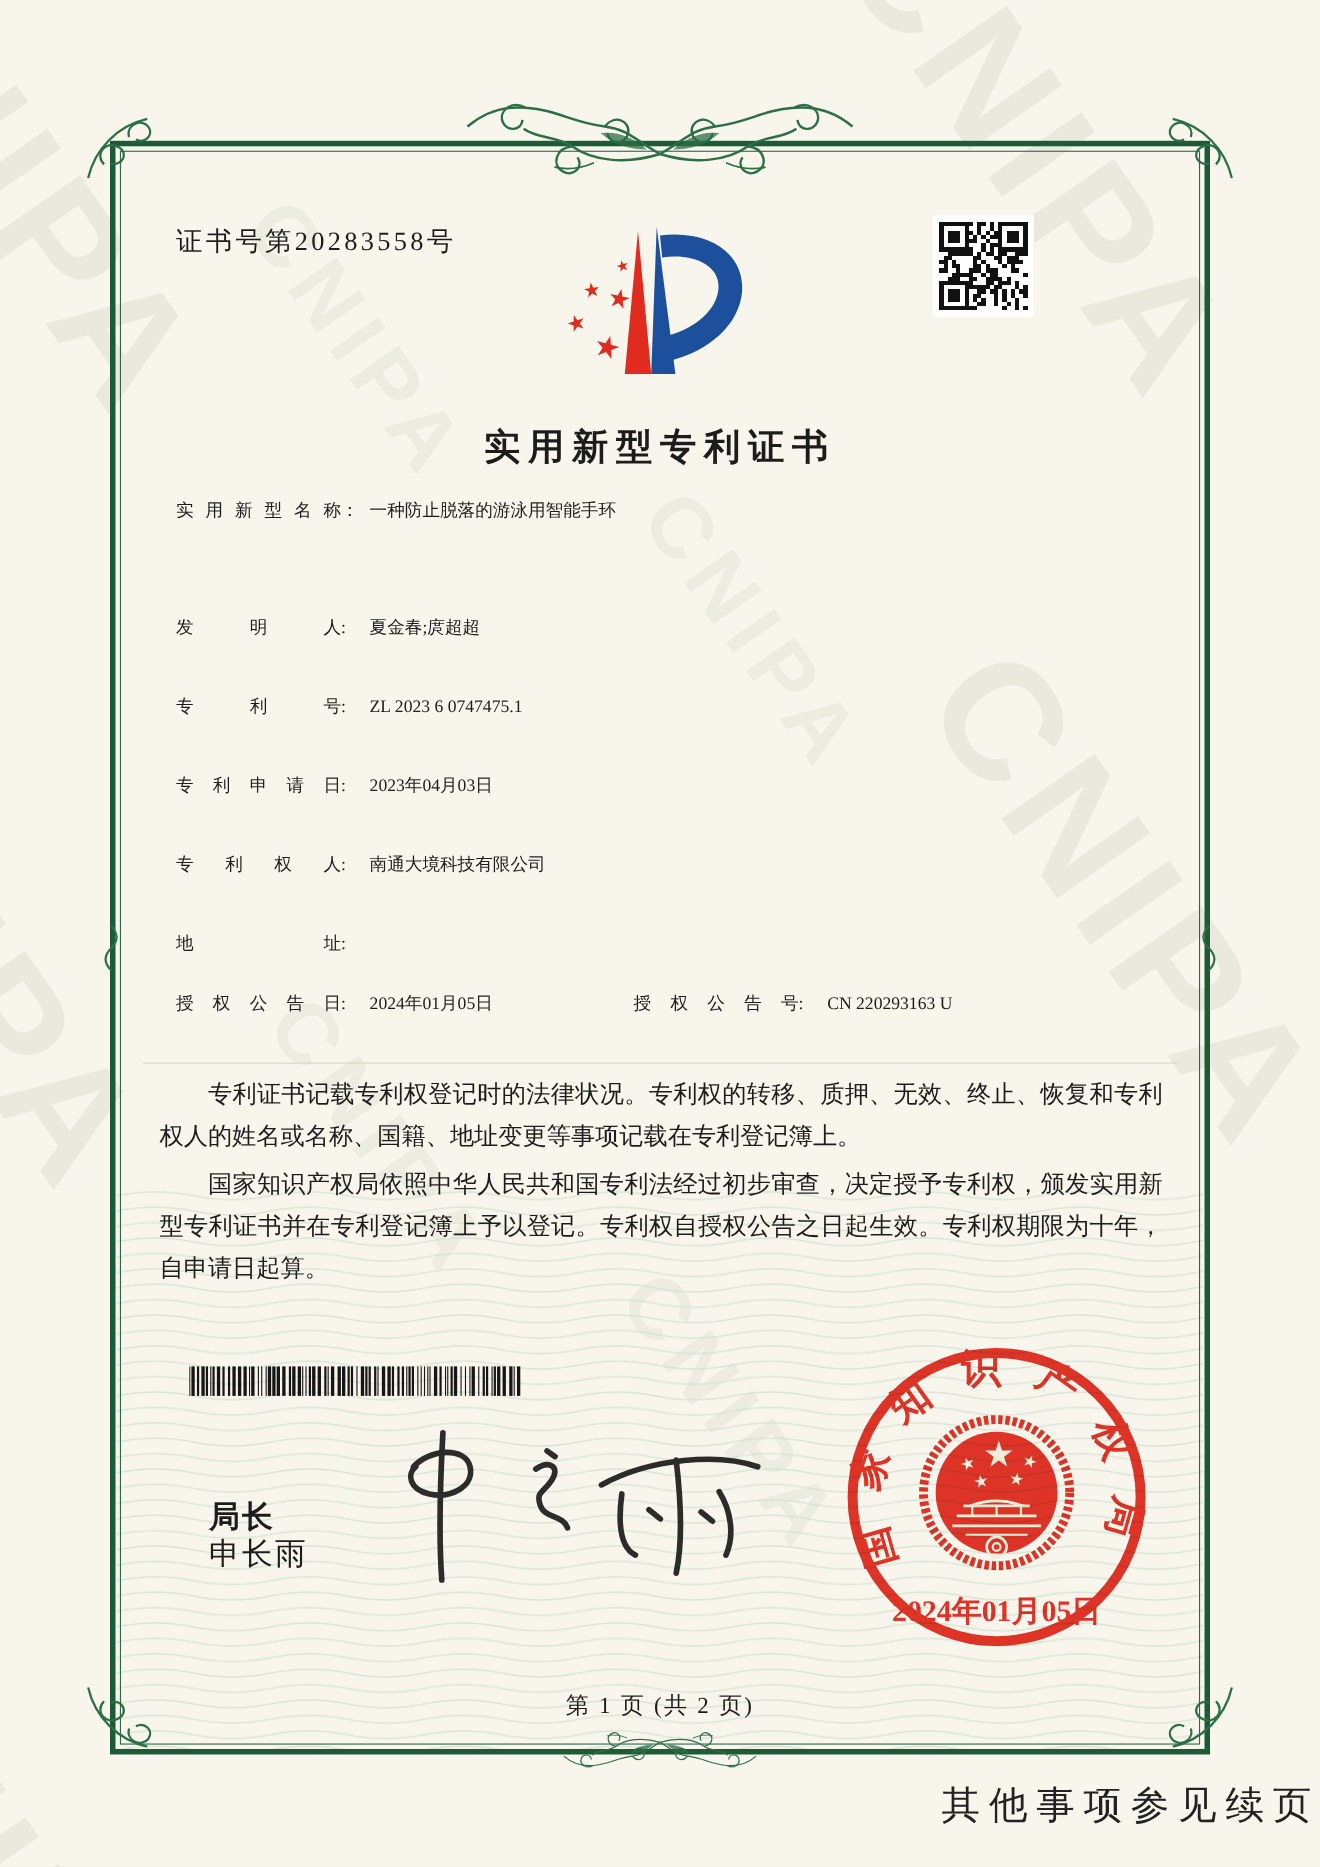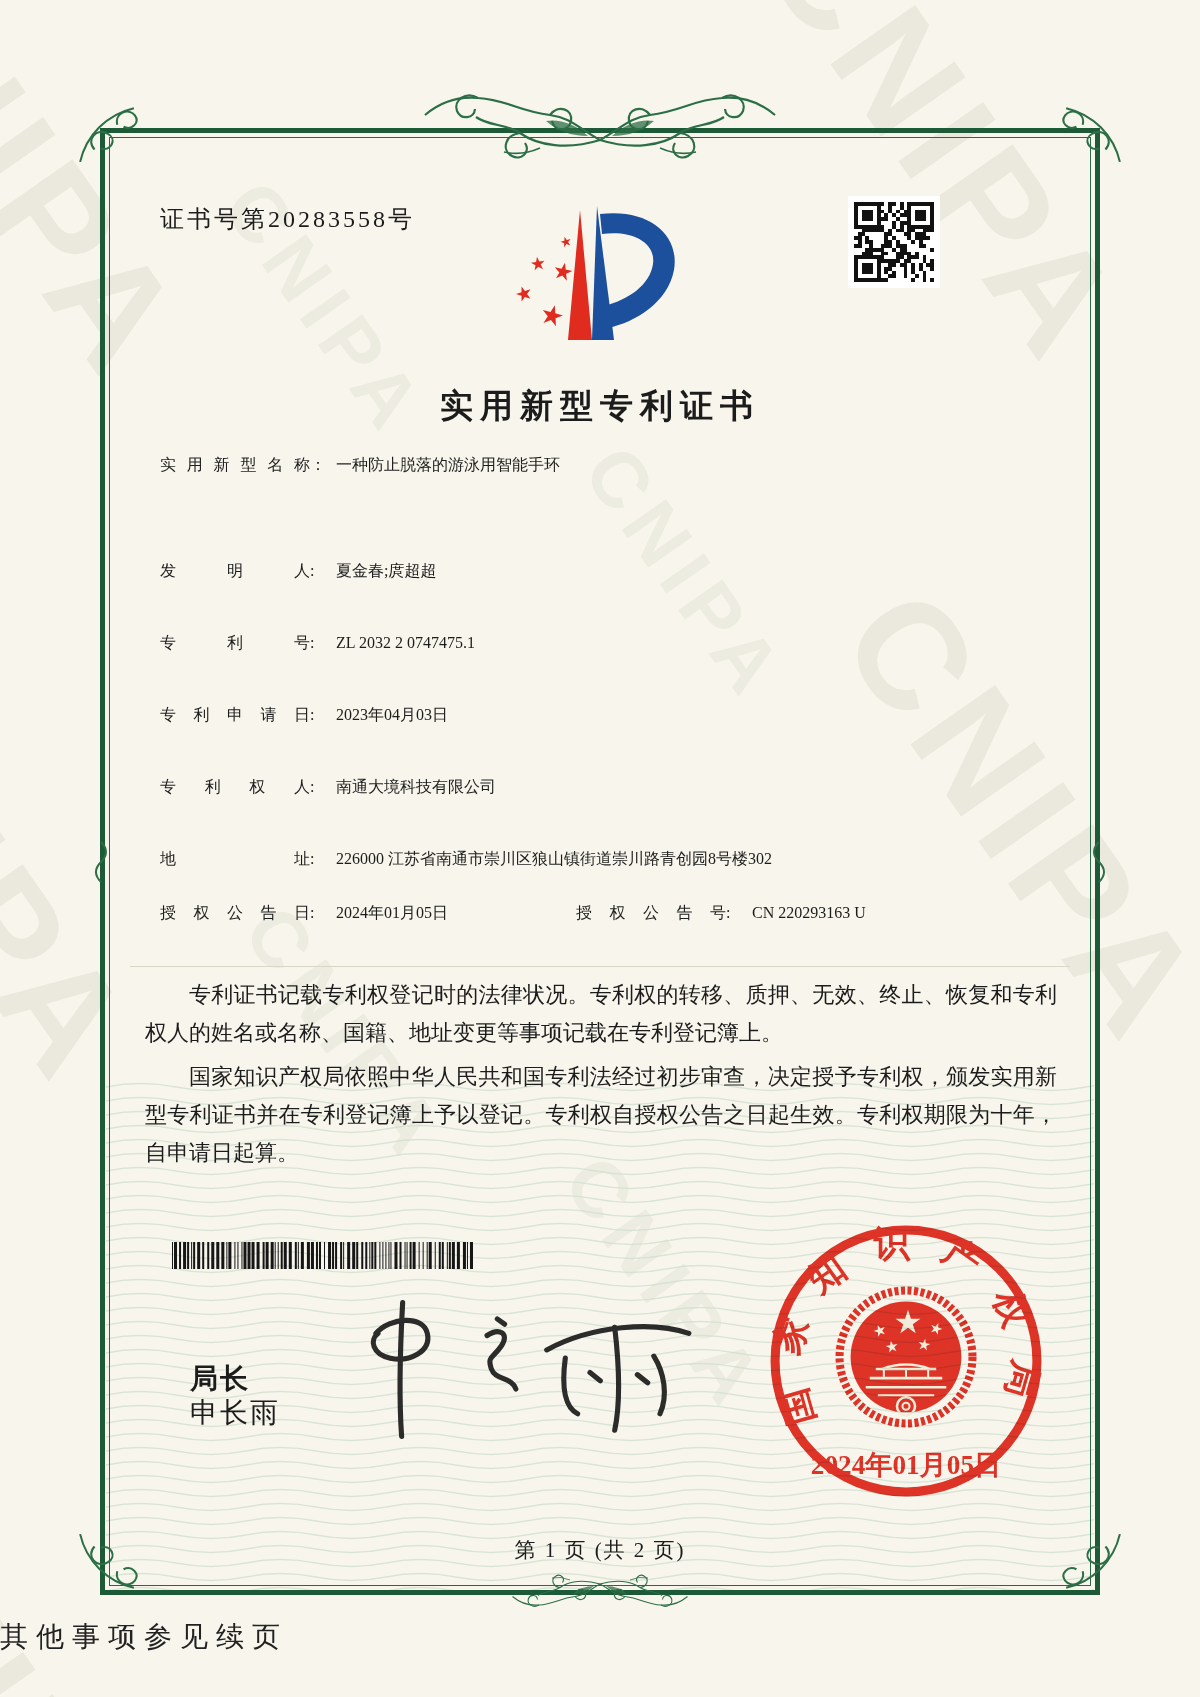--- a/index.html
+++ b/index.html
@@ -44,21 +44,21 @@
   .sig-title{position:absolute;left:190px;top:1344px;font-family:"Liberation Sans","DejaVu Sans",sans-serif;
              font-weight:600;font-size:28px;letter-spacing:2px;z-index:2;margin-top:16px;}
   .sig-name{position:absolute;left:190px;top:1394px;font-family:"Liberation Sans","DejaVu Sans",sans-serif;
             font-weight:400;font-size:28px;letter-spacing:2px;z-index:2;}
   .signature{position:absolute;left:345px;top:1298px;z-index:2;}
   
   .seal{position:absolute;left:765px;top:1220px;z-index:3;mix-blend-mode:multiply;opacity:.95;}
   
   .page-no{position:absolute;left:0;top:1536px;width:100%;text-align:center;font-size:21px;
            letter-spacing:2px;z-index:2;}
-  .bottom-note{position:absolute;left:0;top:1618px;width:100%;text-align:left;font-size:28px;
+  .bottom-note{position:absolute;left:0;top:1618px;width:100%;text-align:right;font-size:35px;
                letter-spacing:8px;z-index:2;color:#222;}
 </style>
 </head>
 <body>
 
 <div class="page">
 
   <svg width="0" height="0" style="position:absolute" aria-hidden="true">
     <defs>
       <path id="star" d="M0,-10 L2.245,-3.09 L9.511,-3.09 L3.633,1.18 L5.878,8.09 L0,3.82 L-5.878,8.09 L-3.633,1.18 L-9.511,-3.09 L-2.245,-3.09 Z"></path>
@@ -400,36 +400,35 @@
       <span class="fvalue">一种防止脱落的游泳用智能手环</span>
     </div>
     <div class="row">
       <span class="flabel">发明人</span>
       <span class="fcolon">:</span>
       <span class="fvalue">夏金春;庹超超</span>
     </div>
     <div class="row">
       <span class="flabel">专利号</span>
       <span class="fcolon">:</span>
-      <span class="fvalue">ZL 2032 2 0747475.1</span>
+      <span class="fvalue">ZL 2023 6 0747475.1</span>
     </div>
     <div class="row">
       <span class="flabel">专利申请日</span>
       <span class="fcolon">:</span>
       <span class="fvalue">2023年04月03日</span>
     </div>
     <div class="row">
       <span class="flabel">专利权人</span>
       <span class="fcolon">:</span>
       <span class="fvalue">南通大境科技有限公司</span>
     </div>
     <div class="row addr">
       <span class="flabel">地址</span>
       <span class="fcolon">:</span>
-      <span class="fvalue">226000 江苏省南通市崇川区狼山镇街道崇川路青创园8号楼302</span>
     </div>
     <div class="row">
       <span class="flabel">授权公告日</span>
       <span class="fcolon">:</span>
       <span class="fvalue narrow">2024年01月05日</span>
       <span class="flabel">授权公告号</span>
       <span class="fcolon">:</span>
       <span class="fvalue">CN 220293163 U</span>
     </div>
   </div>

